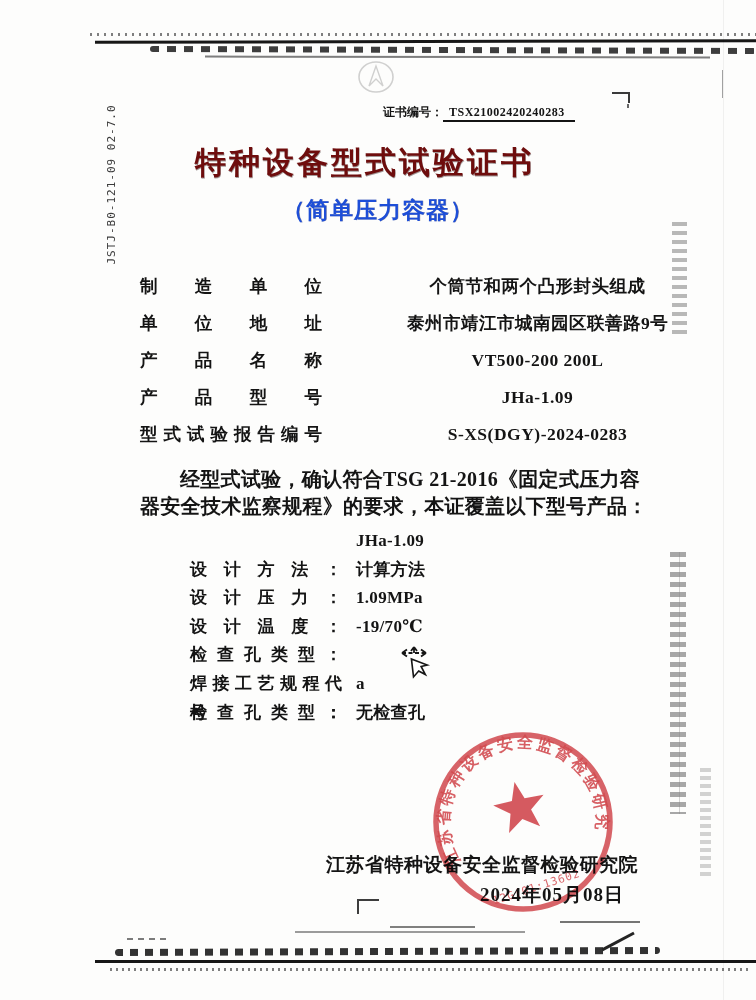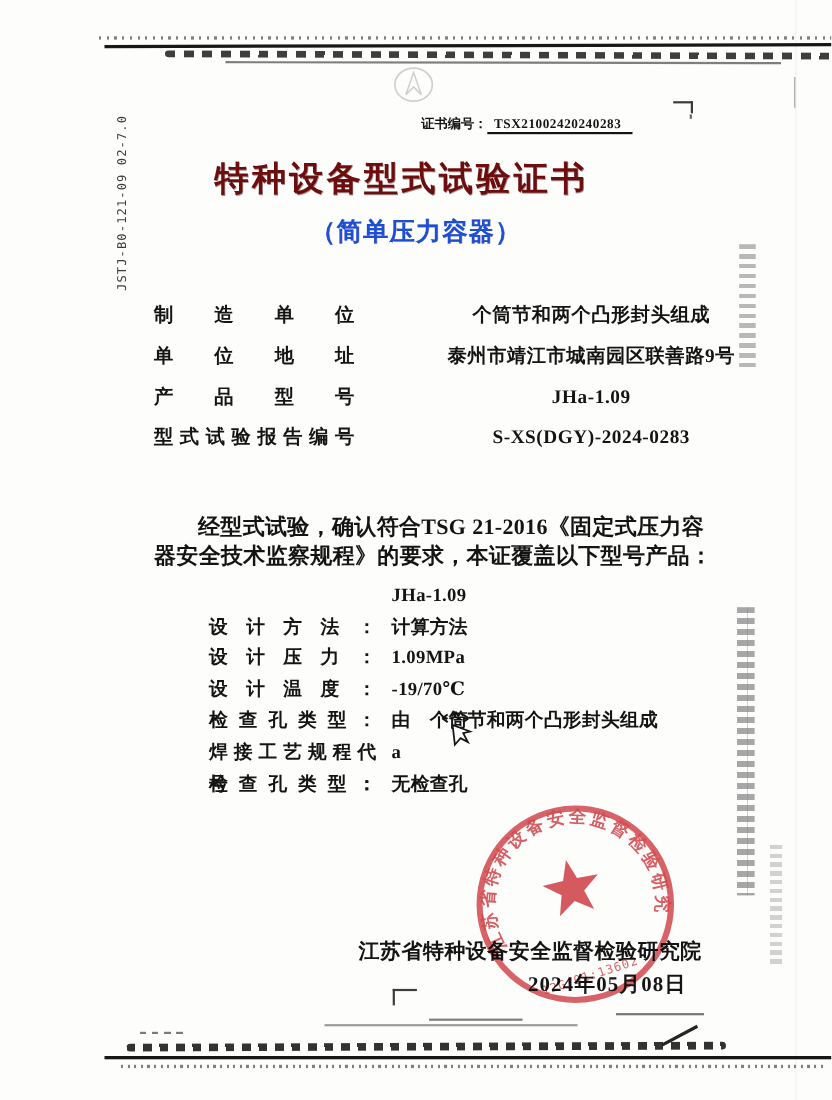--- a/index.html
+++ b/index.html
@@ -144,20 +144,24 @@
   <div class="abs fields">
     <div class="frow">
       <span class="flabel">制造单位</span>
       <span class="fvalue">个筒节和两个凸形封头组成</span>
     </div>
     <div class="frow">
       <span class="flabel">单位地址</span>
       <span class="fvalue">泰州市靖江市城南园区联善路9号</span>
     </div>
     <div class="frow">
+      <span class="flabel">产品名称</span>
+      <span class="fvalue">VT500-200 200L</span>
+    </div>
+    <div class="frow">
       <span class="flabel">产品型号</span>
       <span class="fvalue">JHa-1.09</span>
     </div>
     <div class="frow">
       <span class="flabel">型式试验报告编号</span>
       <span class="fvalue">S-XS(DGY)-2024-0283</span>
     </div>
   </div>
 
   <div class="abs statement">经型式试验，确认符合TSG 21-2016《固定式压力容器安全技术监察规程》的要求，本证覆盖以下型号产品：</div>
@@ -173,21 +177,20 @@
     <div class="srow">
       <span class="slabel">设计压力：</span>
       <span class="svalue">1.09MPa</span>
     </div>
     <div class="srow">
       <span class="slabel">设计温度：</span>
       <span class="svalue">-19/70℃</span>
     </div>
     <div class="srow">
       <span class="slabel">检查孔类型：</span>
-      <span class="svalue">由　个筒节和两个凸形封头组成</span>
     </div>
     <div class="srow">
       <span class="slabel">焊接工艺规程代号：</span>
       <span class="svalue">a</span>
     </div>
     <div class="srow">
       <span class="slabel">检查孔类型：</span>
       <span class="svalue">无检查孔</span>
     </div>
   </div>

